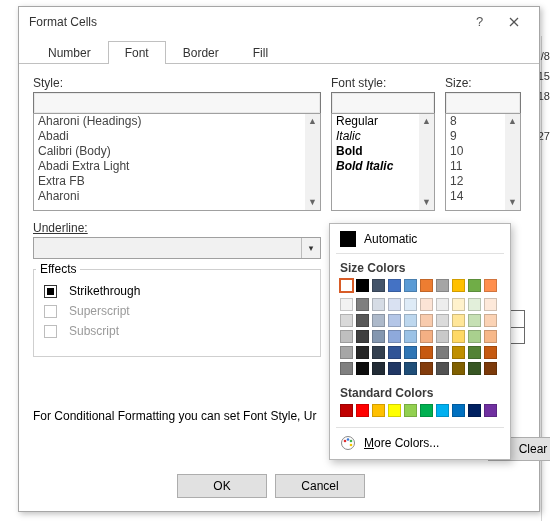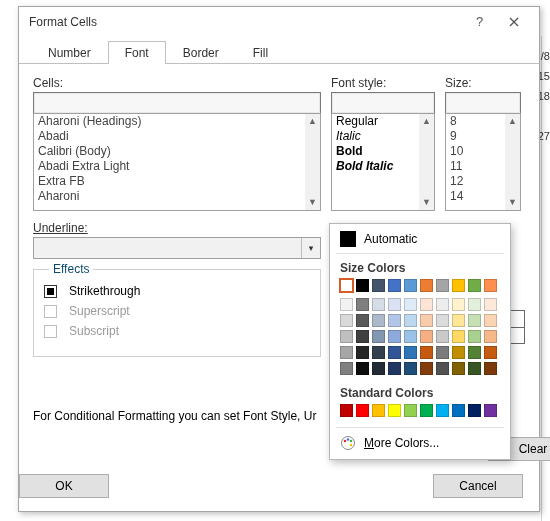--- a/index.html
+++ b/index.html
@@ -147,24 +147,24 @@
     margin-top: 10px;
     border: 1px solid #cfcfcf;
     width: 288px;
     height: 88px;
     position: relative;
     padding: 12px 10px 8px 10px;
     box-sizing: border-box;
   }
   .effects .legend {
     position: absolute;
-    top: -8px; left: 15px;
+    top: -8px; left: 2px;
     background: #fff;
     padding: 0 4px;
-    color: #0c4a6e;
+    color: #000000;
   }
   .chk-row {
     display: flex; align-items: center; gap: 12px;
     height: 18px; margin-bottom: 2px;
   }
   .chk {
     width: 13px; height: 13px;
     border: 1px solid #333;
     display:inline-flex; align-items:center; justify-content:center;
     font-size: 11px; line-height: 11px;
@@ -188,21 +188,21 @@
     position:absolute;
     left:14px; top: 345px;
     font-size: 12px;
     color:#000;
   }
 
   .footer {
     height: 38px;
     display:flex;
     align-items:center;
-    justify-content:space-between;
+    justify-content:center;
     gap: 8px;
     padding: 0 16px 6px 0;
   }
   .button {
     min-width: 68px;
     height: 22px;
     border:1px solid #adadad;
     background:#e1e1e1;
     color:#000;
     display:flex; align-items:center; justify-content:center;
@@ -307,21 +307,21 @@
   <div class="tabstrip">
     <div class="tab">Number</div>
     <div class="tab active">Font</div>
     <div class="tab">Border</div>
     <div class="tab">Fill</div>
   </div>
 
   <div class="body">
     <div class="row1">
       <div class="col" style="width:288px;">
-        <div class="label">Cells:</div>
+        <div class="label">Style:</div>
         <div class="textbox"></div>
         <div class="listbox" style="height:96px; margin-top:-1px;">
           <div class="inner" id="font-list">
               <div class="item">Aharoni (Headings)</div>
               <div class="item">Abadi</div>
               <div class="item">Calibri (Body)</div>
               <div class="item">Abadi Extra Light</div>
               <div class="item">Extra FB</div>
               <div class="item">Aharoni</div>
             </div>

